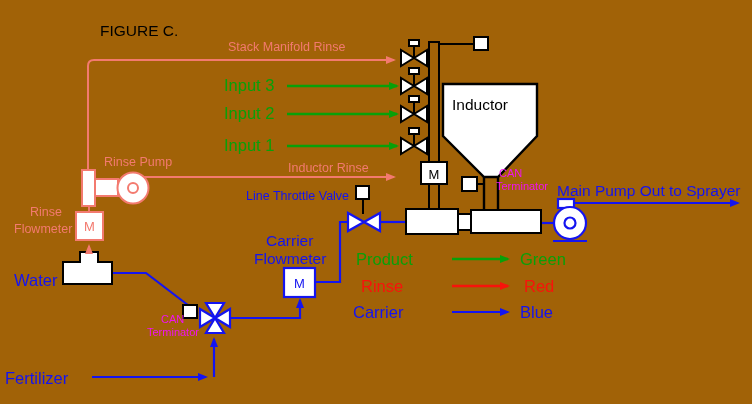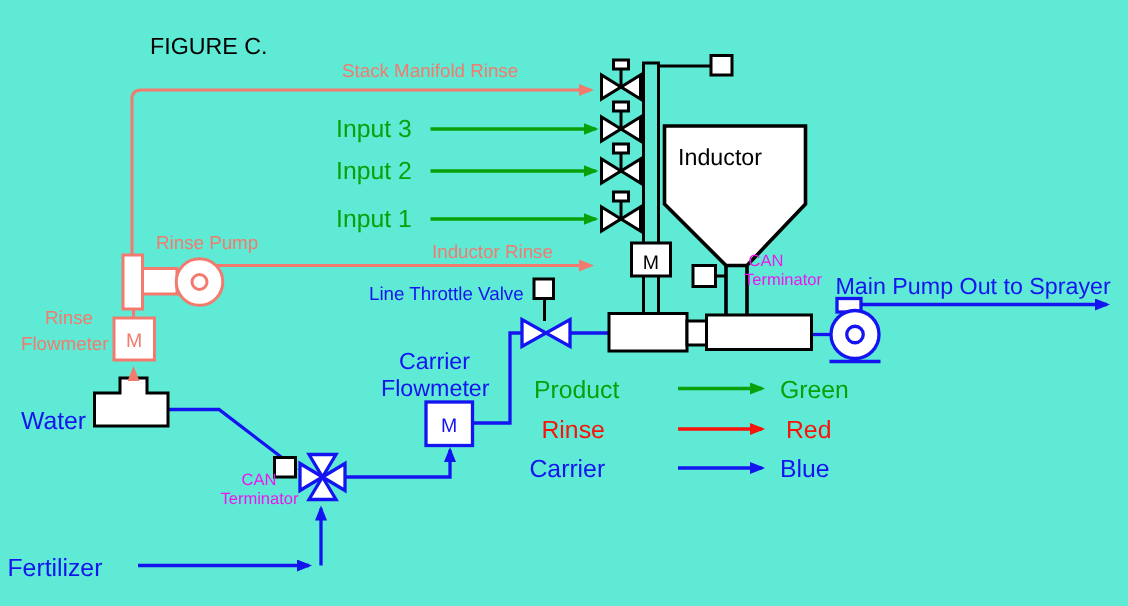--- a/index.html
+++ b/index.html
@@ -1,16 +1,16 @@
 <!DOCTYPE html>
 <html style="--green: #09a009; --red: #f8130b; --salmon: #f37a6f; --blue: #1414f0; --magenta: #f013f0;"><head>
 <meta charset="utf-8">
 <style>
   html,body{margin:0;padding:0;background:#fff;}
-  .stage{position:relative;width:752px;height:404px;background:#5eead4;overflow:hidden;
+  .stage{position:relative;width:752px;height:404px;background:#a16207;overflow:hidden;
          font-family:"Liberation Sans",sans-serif;}
   svg text{font-family:"Liberation Sans",sans-serif;}
   .fs11{font-size:11px}.fs12{font-size:12.5px}.fs13{font-size:13px}.fs15{font-size:15.5px}.fs16{font-size:16.5px}
   .t-black{fill:#000}.t-salmon{fill:var(--salmon)}.t-blue{fill:var(--blue)}
   .t-green{fill:var(--green)}.t-red{fill:var(--red)}.t-magenta{fill:var(--magenta)}
   .ln-salmon{stroke:var(--salmon);stroke-width:2;fill:none}
   .ln-blue{stroke:var(--blue);stroke-width:2.2;fill:none}
   .ln-green{stroke:var(--green);stroke-width:2.4;fill:none}
   .ln-red{stroke:var(--red);stroke-width:2.4;fill:none}
   .ln-black{stroke:#000;stroke-width:2;fill:none}

